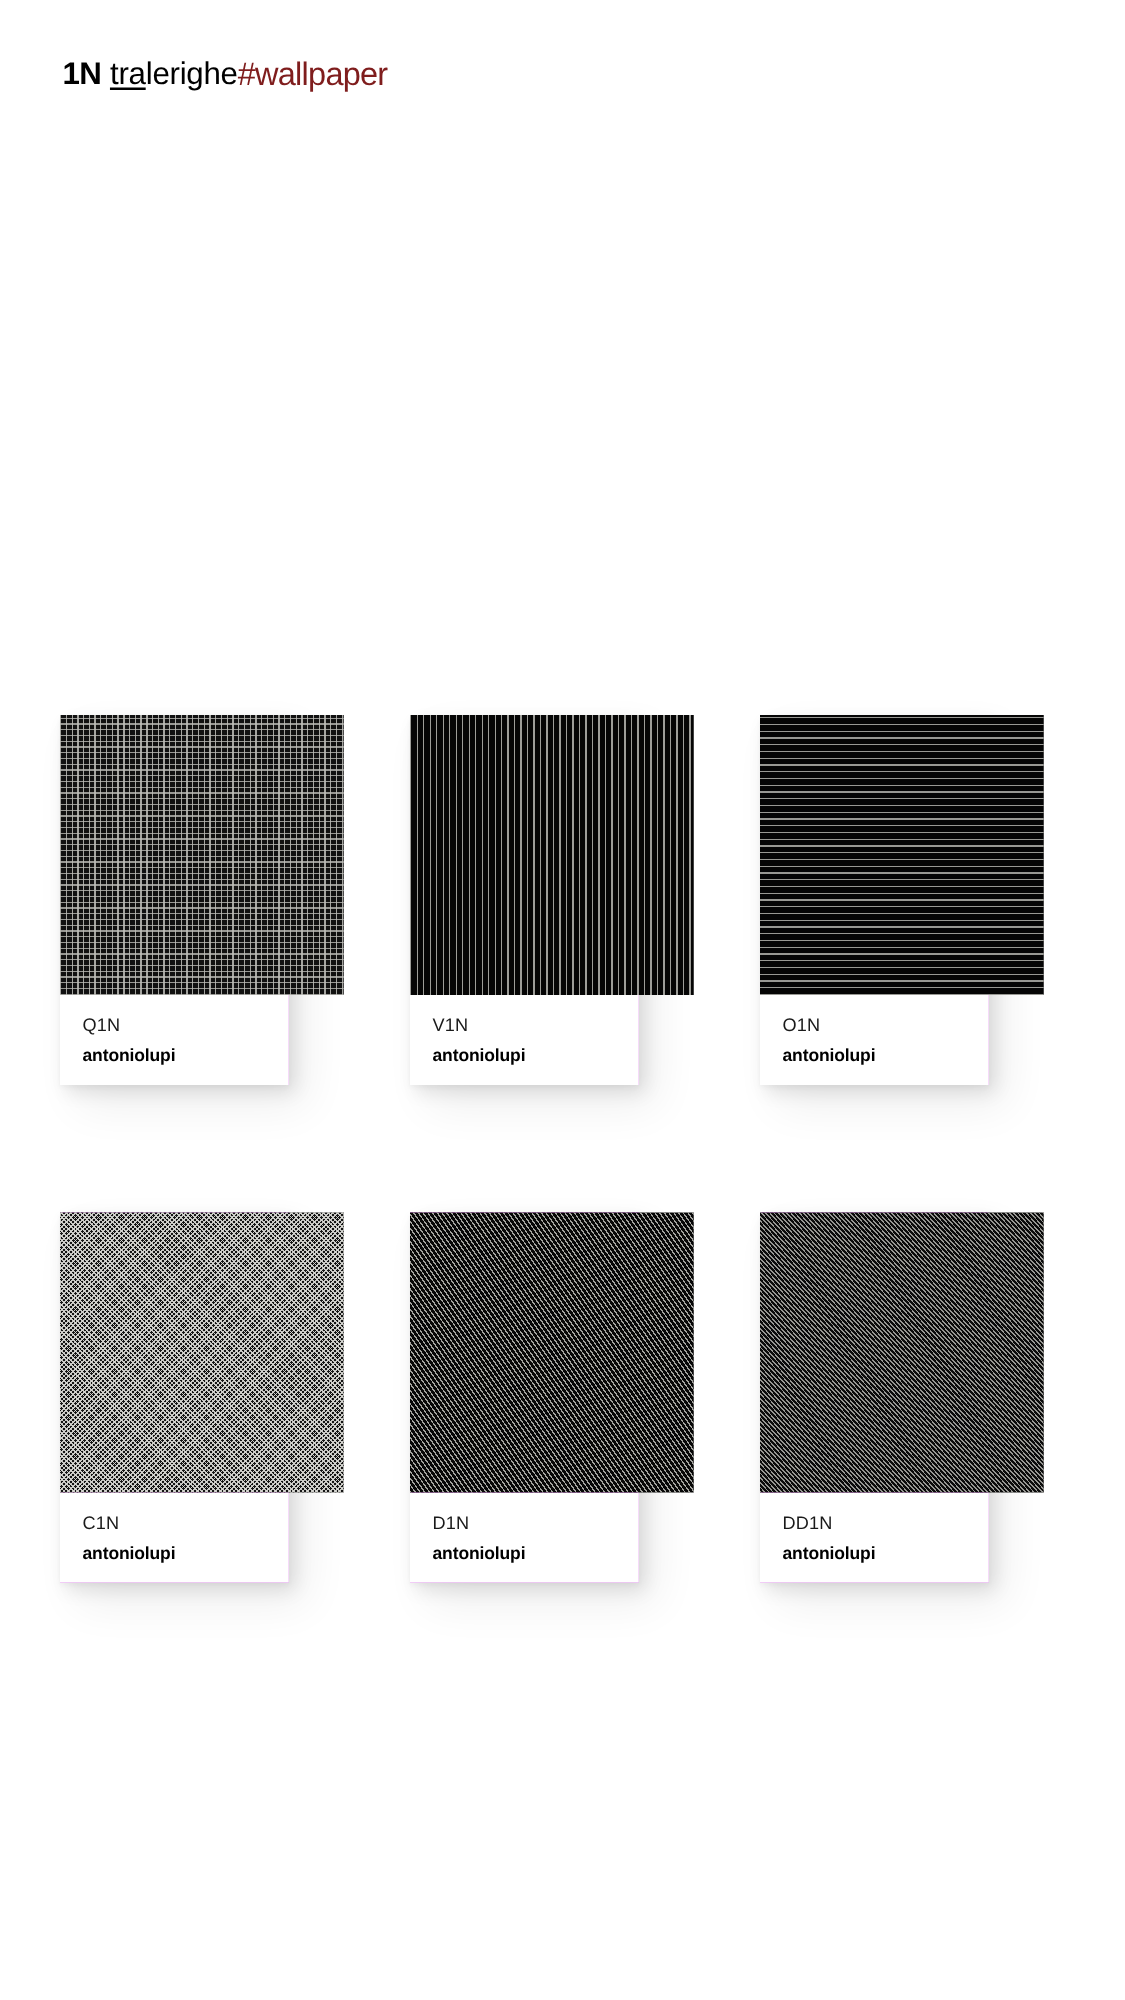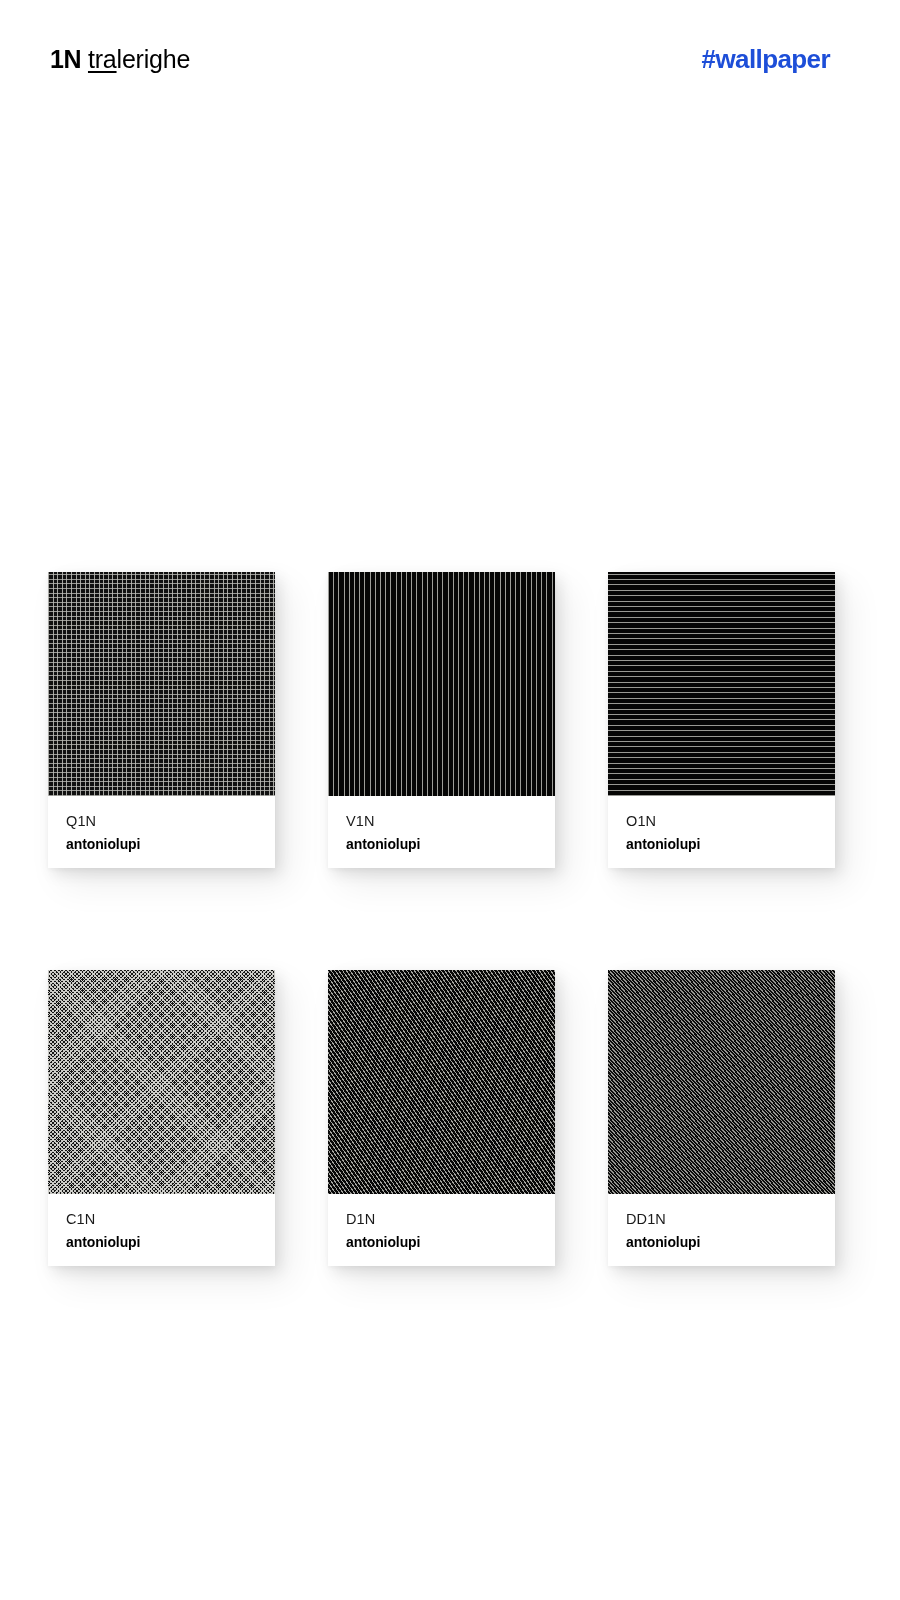--- a/index.html
+++ b/index.html
@@ -21,21 +21,21 @@
 
   
   .page-header {
     position: absolute;
     top: 0;
     left: 0;
     width: 900px;
     height: 118px;
     display: flex;
     align-items: center;
-    justify-content: space-between;
+    justify-content: flex-start;
     padding: 0 70px 0 50px;
   }
 
   .brand-logo {
     font-size: 25px;
     line-height: 1;
     letter-spacing: -0.3px;
     white-space: nowrap;
     color: #000000;
   }
@@ -49,40 +49,40 @@
     letter-spacing: -0.2px;
   }
   .brand-logo .brand-word .ul {
     text-decoration: underline;
     text-decoration-thickness: 1.5px;
     text-underline-offset: 2.5px;
   }
 
   .hashtag {
     font-size: 26px;
-    font-weight: 700;
+    font-weight: 400;
     letter-spacing: -0.6px;
-    color: #1d4ed8;
+    color: #7f1d1d;
     white-space: nowrap;
   }
 
   
   .catalog-grid {
     position: absolute;
     left: 48px;
     top: 572px;
     width: 790px;
     display: grid;
     grid-template-columns: repeat(3, 227px);
     grid-column-gap: 53px;
     grid-row-gap: 102px;
   }
 
   .swatch-card {
-    width: 227px;
+    width: 183px;
     background: #d946ef;
     position: relative;
     box-shadow:
       5px 6px 14px rgba(0,0,0,0.10),
       14px 16px 34px rgba(0,0,0,0.07),
       0 2px 4px rgba(0,0,0,0.04);
   }
 
   .swatch-texture {
     width: 227px;

